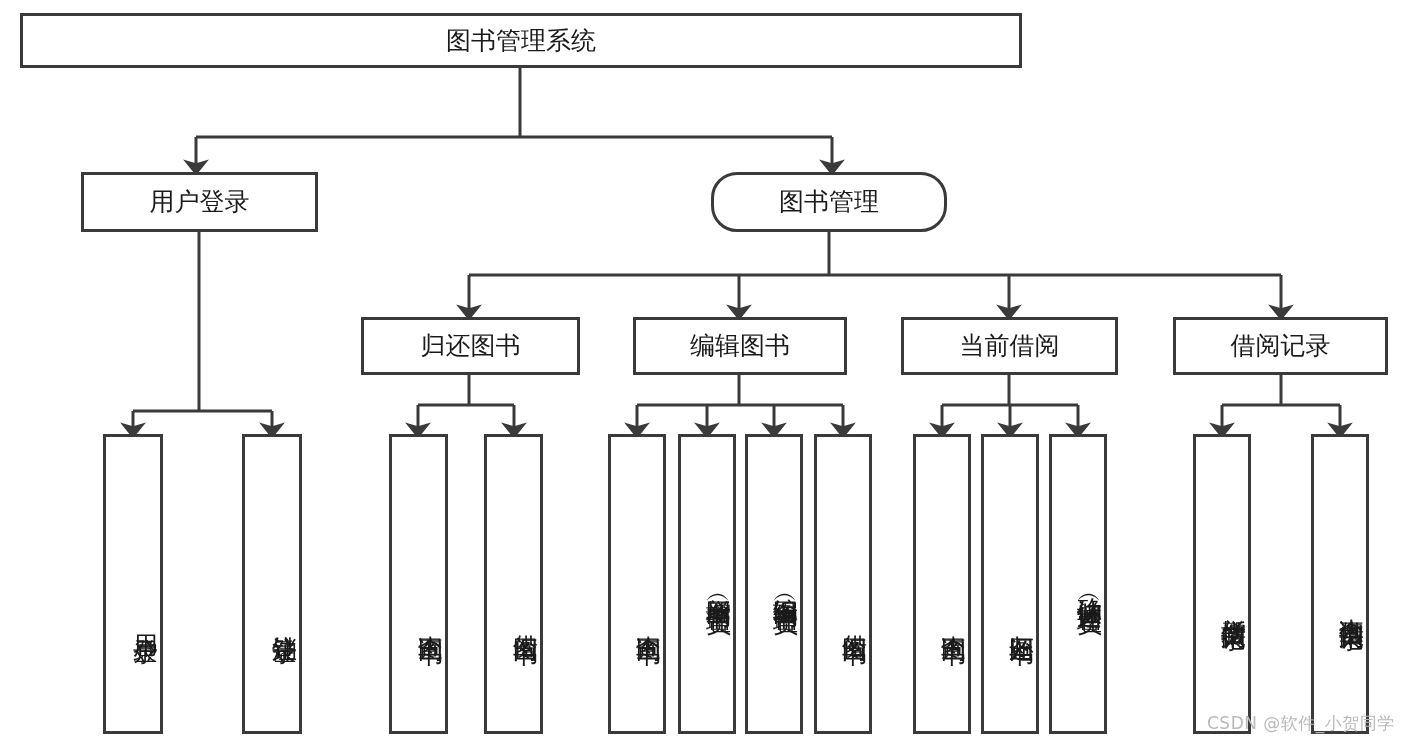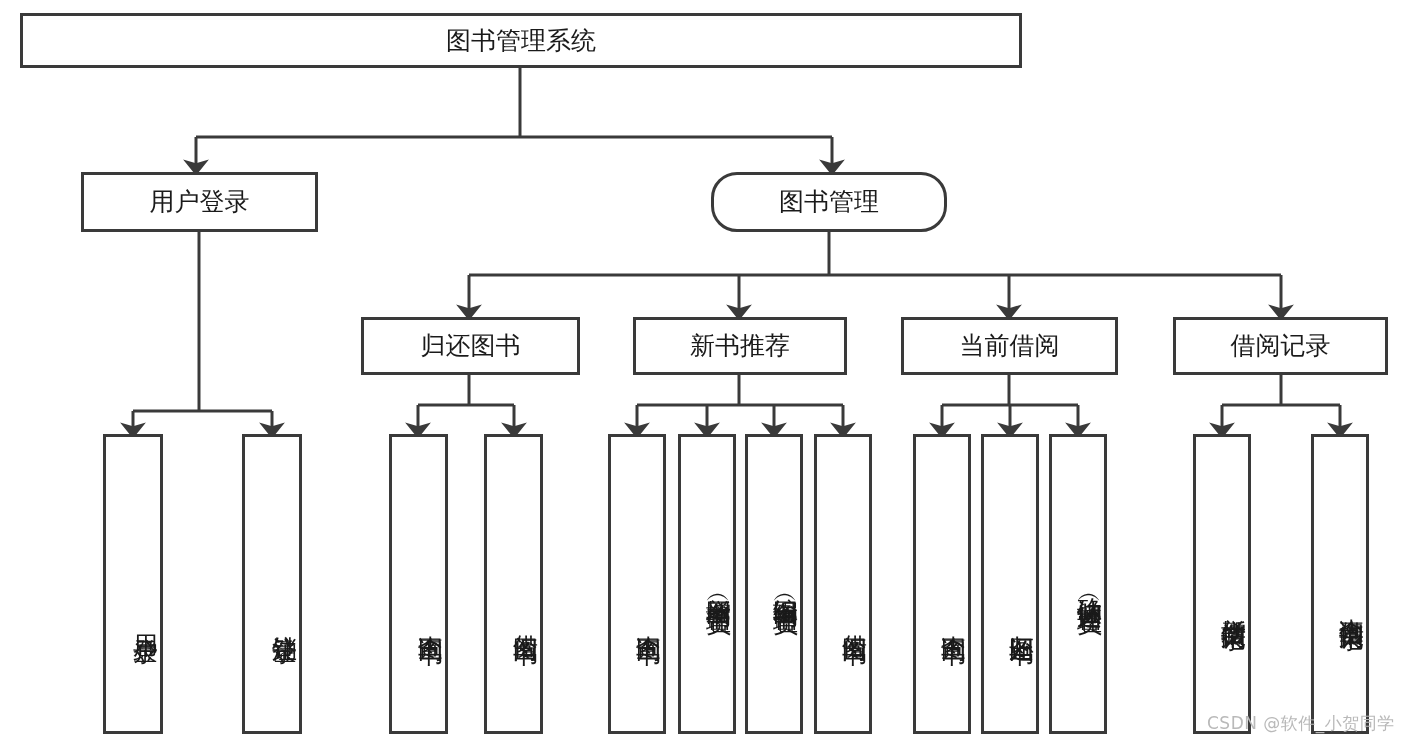--- a/index.html
+++ b/index.html
@@ -128,21 +128,21 @@
     <span>用户登录</span>
   </div>
   <div class="node horiz" style="left:711px; top:172px; width:236px; height:60px;border-radius:26px;">
     <span>图书管理</span>
   </div>
 
   <div class="node horiz" style="left:361px; top:317px; width:219px; height:58px;">
     <span>归还图书</span>
   </div>
   <div class="node horiz" style="left:633px; top:317px; width:214px; height:58px;">
-    <span>新书推荐</span>
+    <span>编辑图书</span>
   </div>
   <div class="node horiz" style="left:901px; top:317px; width:217px; height:58px;">
     <span>当前借阅</span>
   </div>
   <div class="node horiz" style="left:1173px; top:317px; width:215px; height:58px;">
     <span>借阅记录</span>
   </div>
 
   <div class="node vert" style="left:103px; top:434px; width:60px; height:300px; padding-top:70px;">
     <span>用户登录</span>

